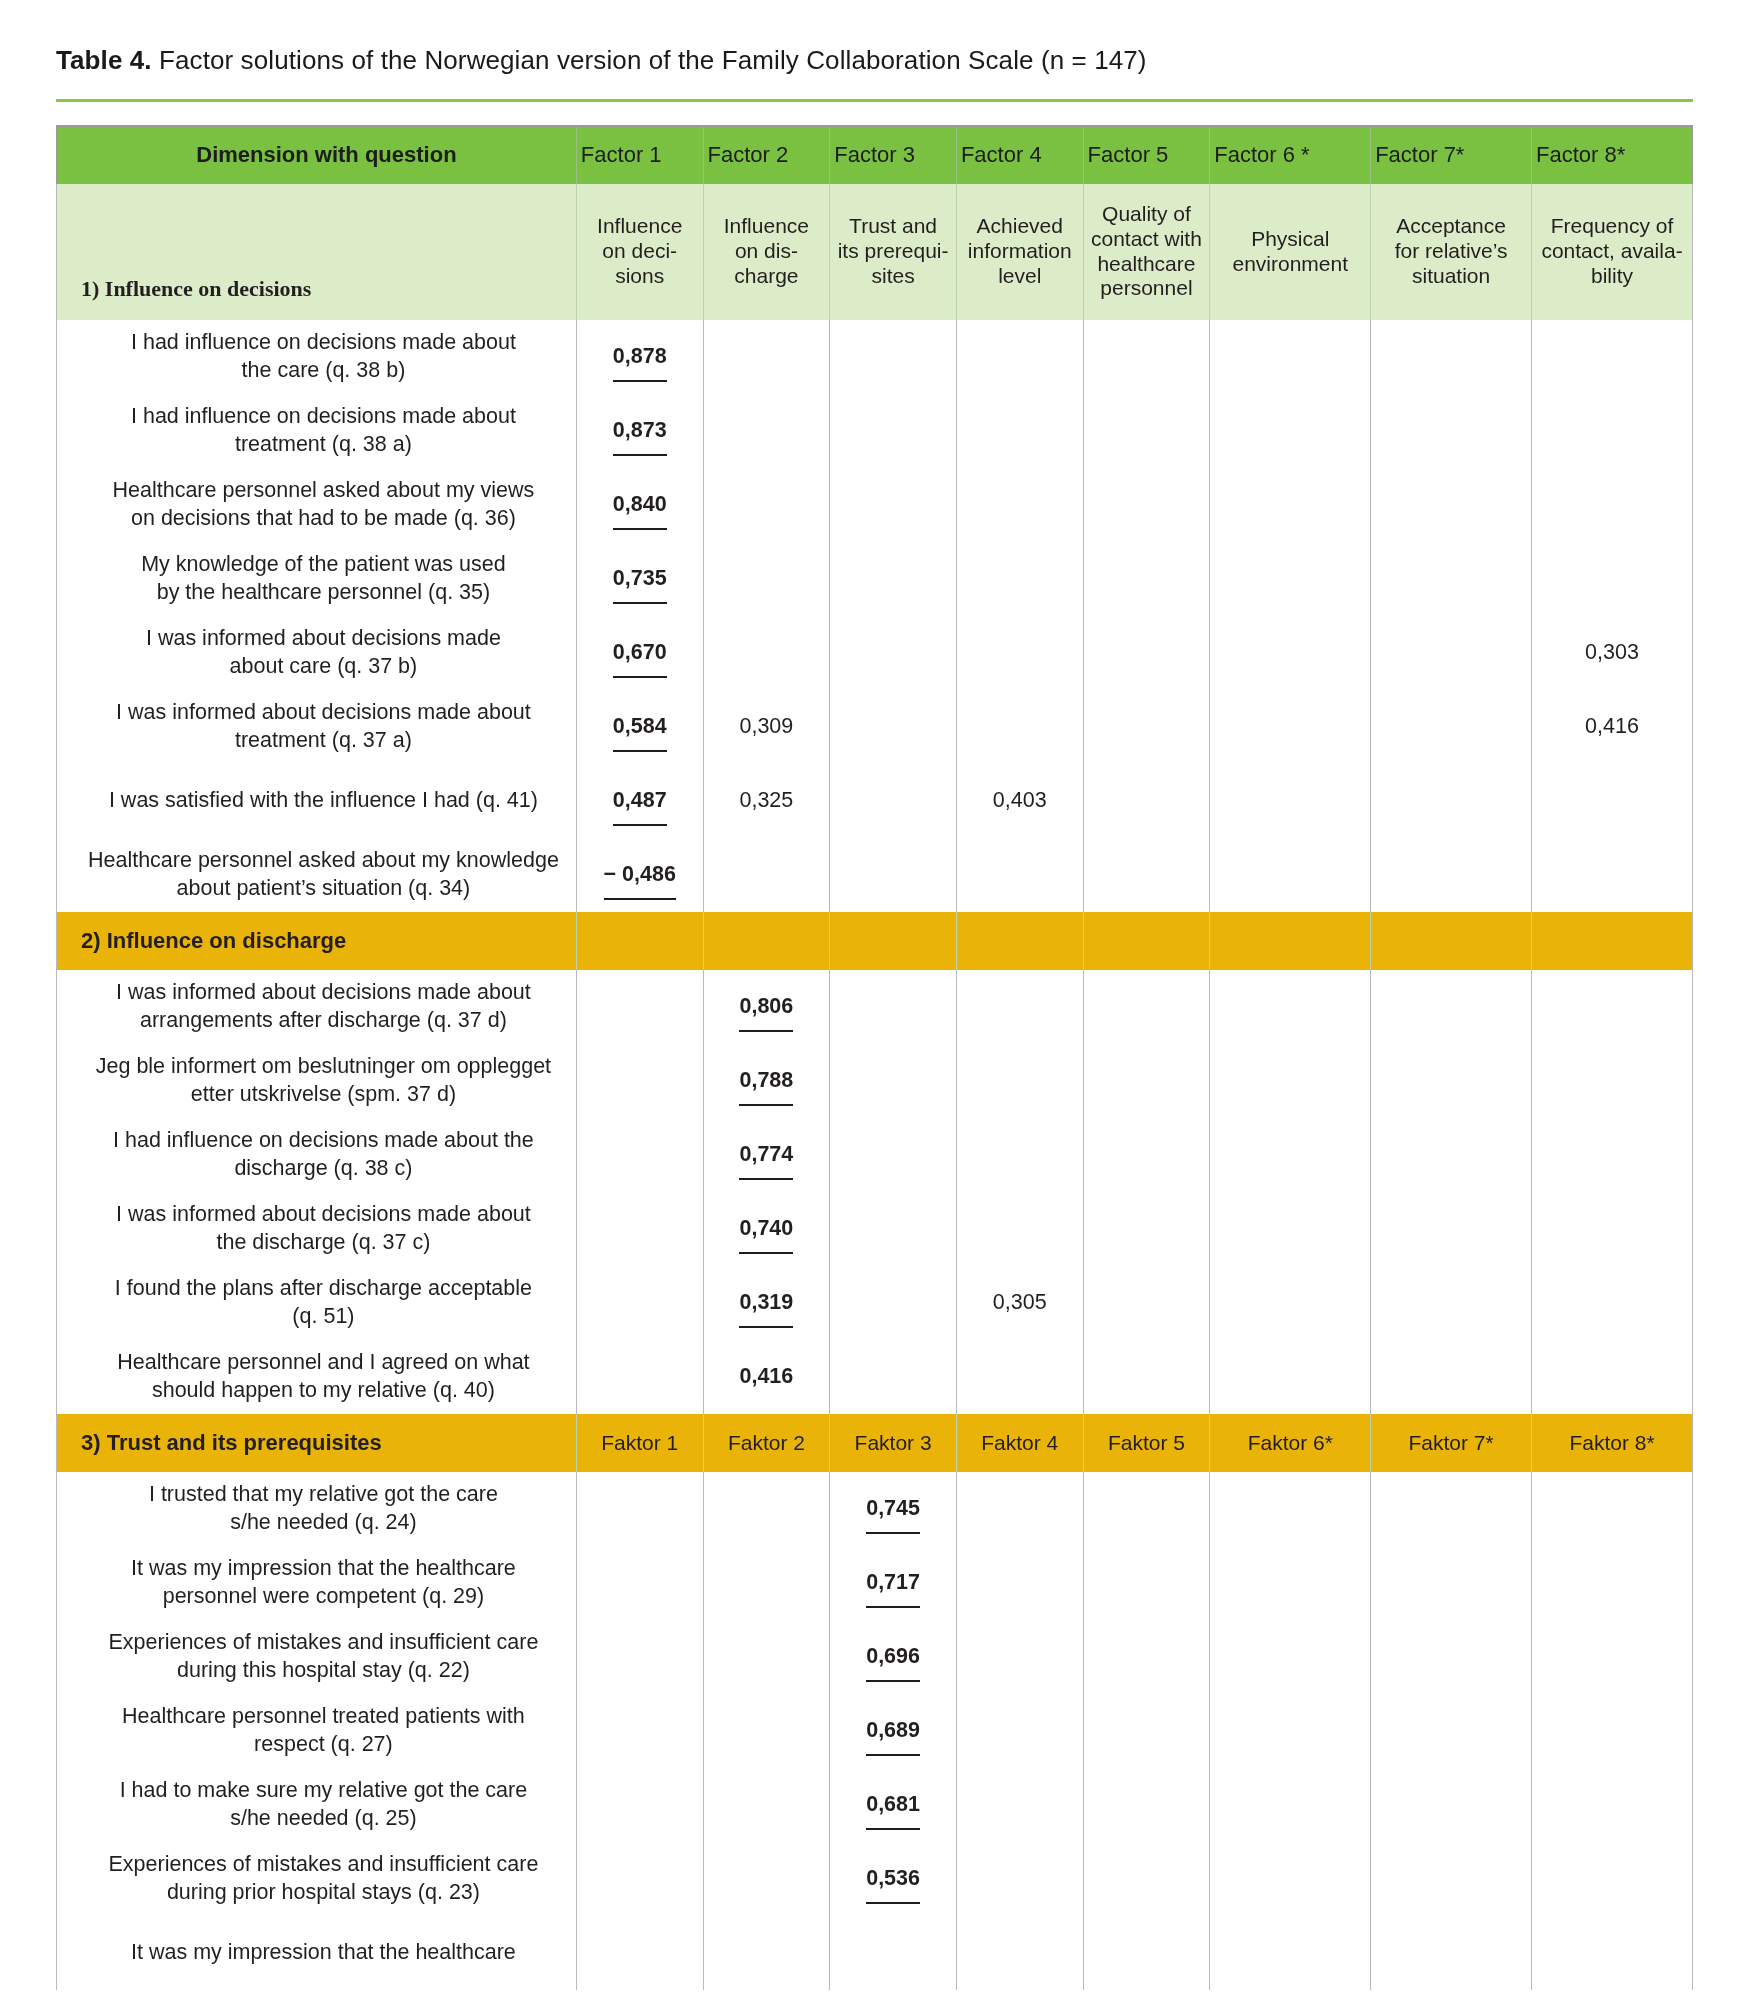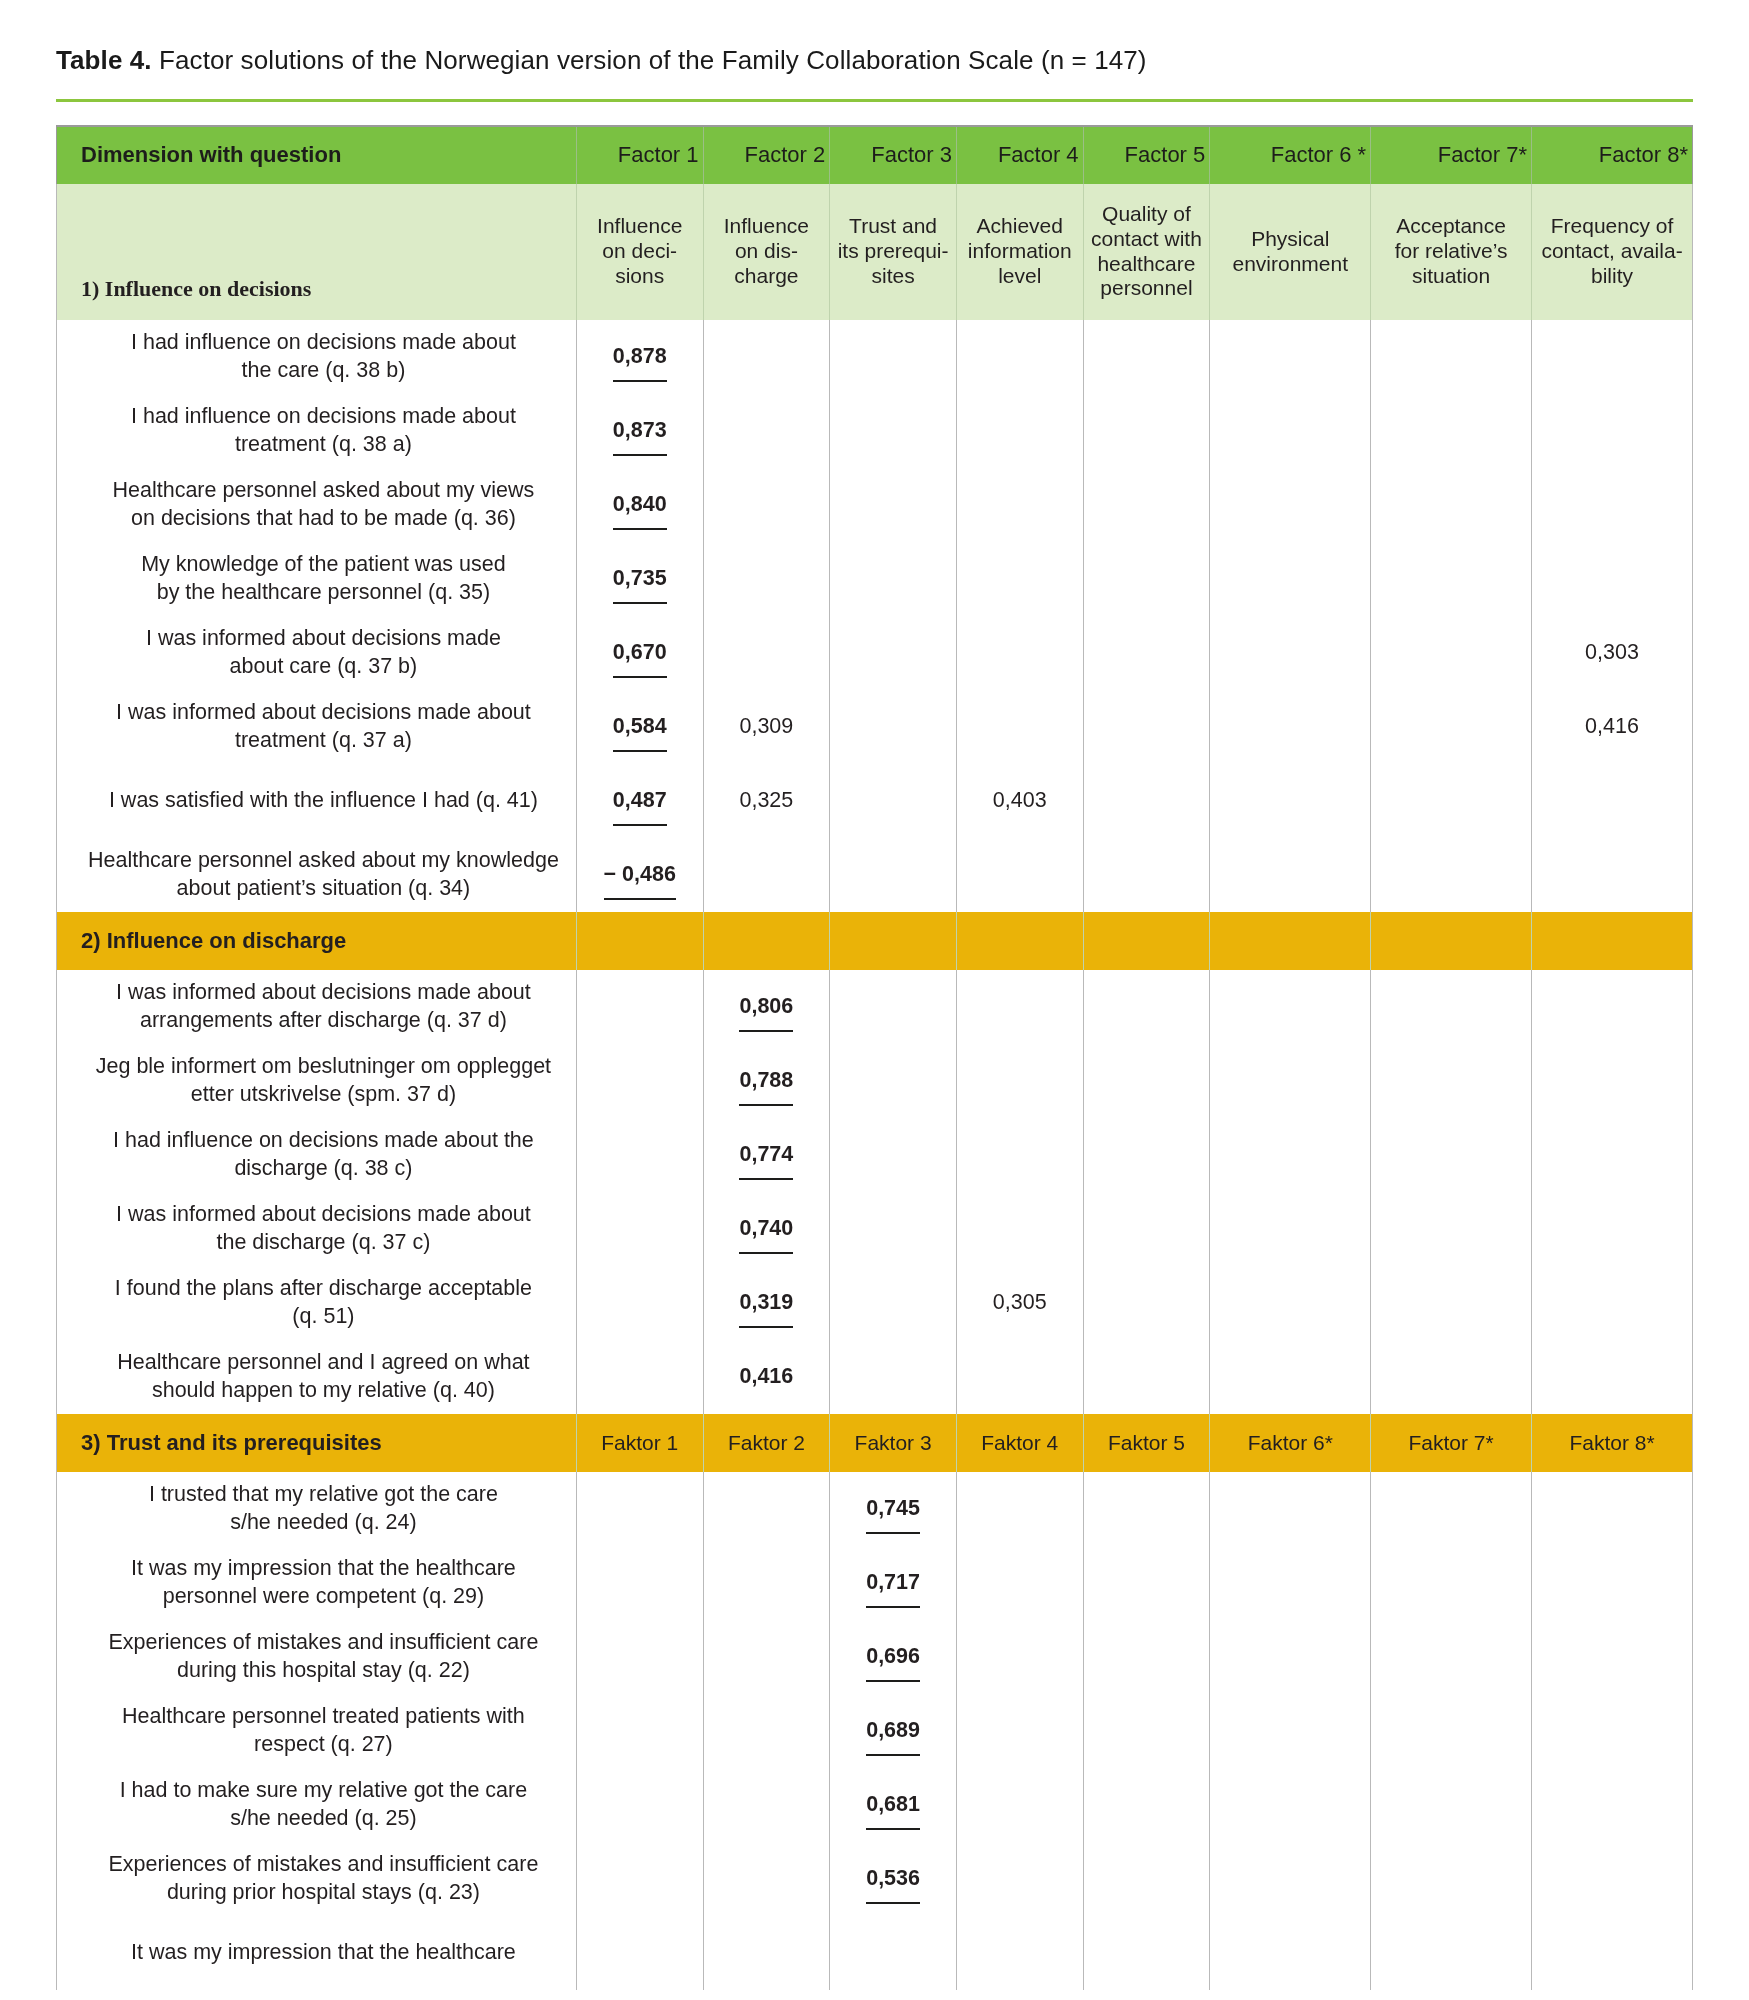--- a/index.html
+++ b/index.html
@@ -63,28 +63,28 @@
     vertical-align: middle;
   }
 
   
   tr.hdr-main > th {
     background: #7ac142;
     color: #1d1d1b;
     font-size: 22px;
     font-weight: normal;
     height: 58px;
-    text-align: right;
+    text-align: left;
     border-top: 2px solid #9a9a9a;
     border-left-color: #9bbf86;
     border-right-color: #9bbf86;
     padding: 6px 4px;
   }
   tr.hdr-main > th.q {
-    text-align: left;
+    text-align: center;
     font-weight: bold;
     font-size: 22px;
     padding-left: 24px;
     border-left-color: #9a9a9a;
   }
   tr.hdr-main > th.last { border-right-color: #9a9a9a; }
 
   
   tr.hdr-sub > td {
     background: #dcebc8;

